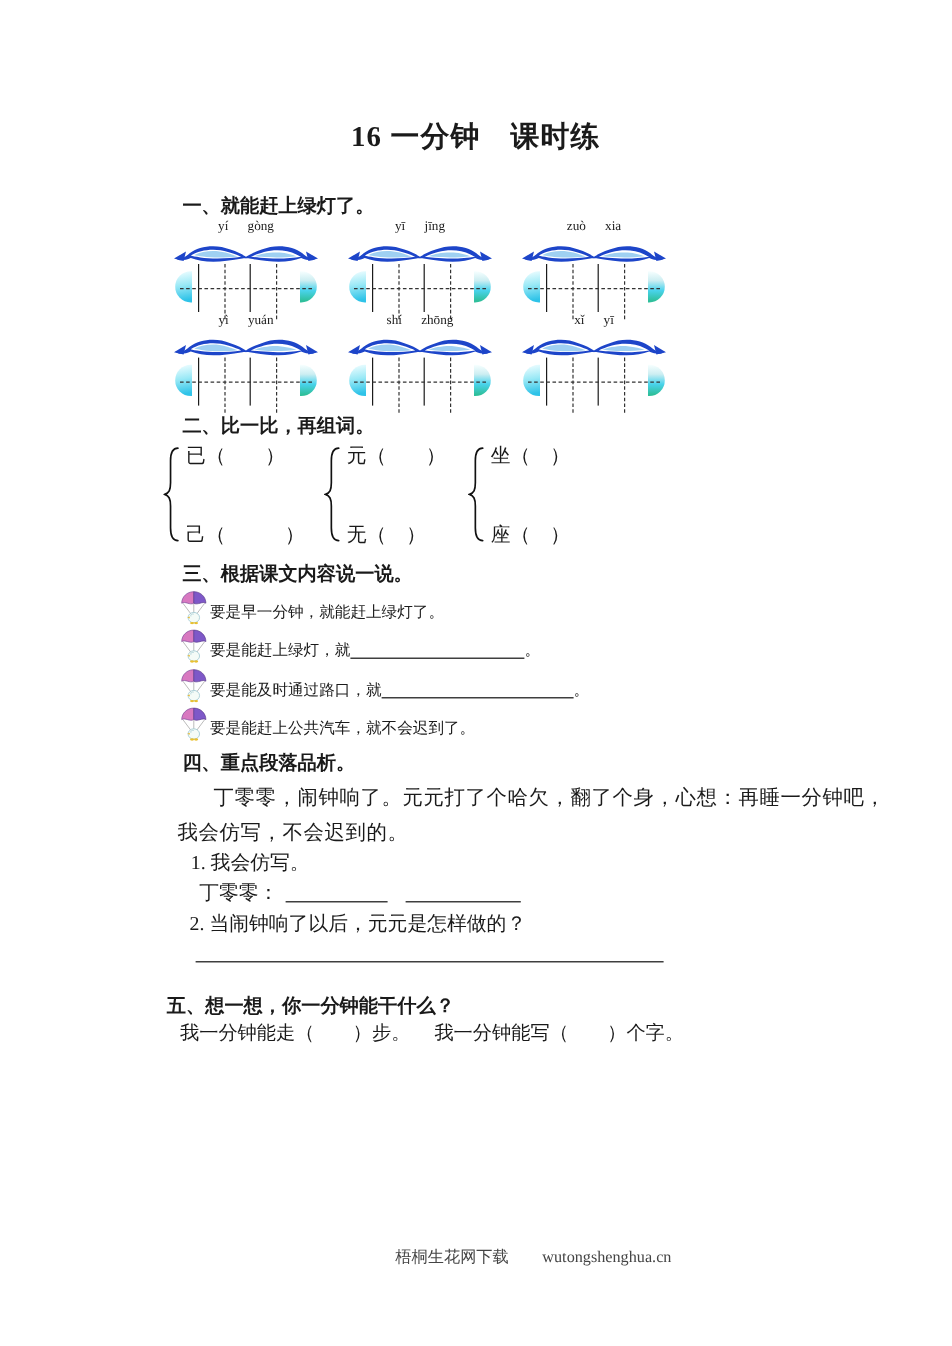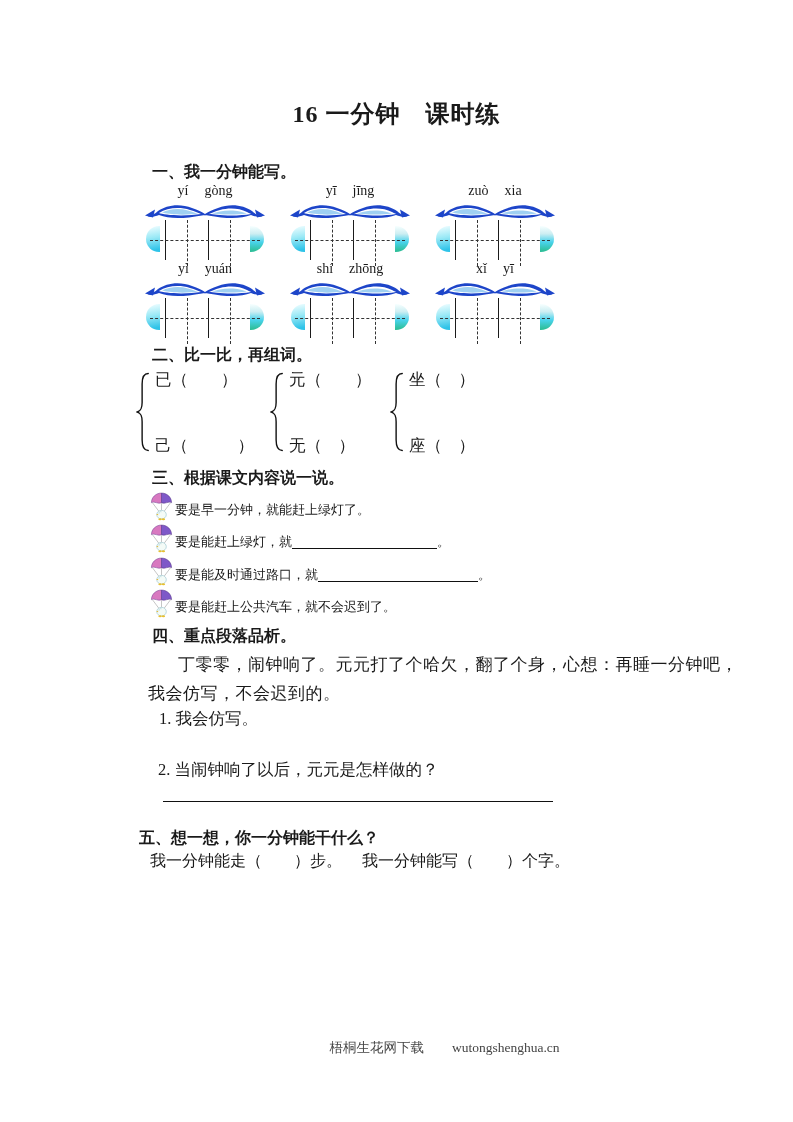--- a/index.html
+++ b/index.html
@@ -17,21 +17,21 @@
   .sec-h {
     position:absolute; left:152px;
     font-family:"Liberation Sans","DejaVu Sans",sans-serif;
     font-size:16px; font-weight:bold; white-space:nowrap;
   }
   
   .grid-row { position:absolute; left:145px; display:flex; gap:25px; }
   .unit { width:120px; }
   .py {
     height:20px; display:flex; justify-content:center; gap:16px;
-    font-size:14px; white-space:nowrap;
+    font-size:11px; white-space:nowrap;
   }
   .gwrap { position:relative; width:120px; height:66px; }
   .wave-svg { position:absolute; top:0; left:0; width:120px; height:17px; }
   .cells { position:absolute; left:20px; top:17px; display:flex; }
   .cell { width:42px; height:40px; border-left:1.6px solid #1b1b1b; position:relative; }
   .cell::after {
     content:""; position:absolute; left:50%; top:0; height:46px; width:0;
     border-left:1.5px dashed #333;
   }
   .hdash {
@@ -104,21 +104,21 @@
     <symbol id="brace" viewBox="0 0 16 92">
       <path d="M14,2 C8.5,2 7,7 7,14 L7,35 C7,42 5.5,44.5 1.5,46 C5.5,47.5 7,50 7,57 L7,78 C7,85 8.5,90 14,90" fill="none" stroke="#111" stroke-width="1.6" stroke-linecap="round"></path>
     </symbol>
   </defs>
 </svg>
 
 <div class="page">
 
   <div class="title">16 一分钟　课时练</div>
 
-  <div class="sec-h" style="top:162px">一、我一分钟能写。</div>
+  <div class="sec-h" style="top:162px">一、就能赶上绿灯了。</div>
 
   <div class="grid-row" style="top:183px">
     <div class="unit">
       <div class="py">
           <span>yí</span>
           <span>gòng</span>
         </div>
       <div class="gwrap">
         <svg class="wave-svg">
             <use href="#wave"></use>
@@ -285,20 +285,23 @@
   </div>
 
   <div class="sec-h" style="top:626px">四、重点段落品析。</div>
 
   <div class="para">
     <span class="ln1">丁零零，闹钟响了。元元打了个哈欠，翻了个身，心想：再睡一分钟吧，</span>
     <span class="ln2">我会仿写，不会迟到的。</span>
   </div>
 
   <div class="q1">1. 我会仿写。</div>
+  <div class="q1row">
+    <span>丁零零：</span><span class="blank blank-c"></span><span class="blank blank-d"></span>
+  </div>
   <div class="q2">2. 当闹钟响了以后，元元是怎样做的？</div>
   <div class="ansline"></div>
 
   <div class="sec-h" style="top:828px; left:139px">五、想一想，你一分钟能干什么？</div>
   <div class="s5body">
     <span>我一分钟能走（　　）步。</span><span class="p2">我一分钟能写（　　）个字。</span>
   </div>
 
   <div class="footer">
     <span class="site-name">梧桐生花网下载</span><span>wutongshenghua.cn</span>

